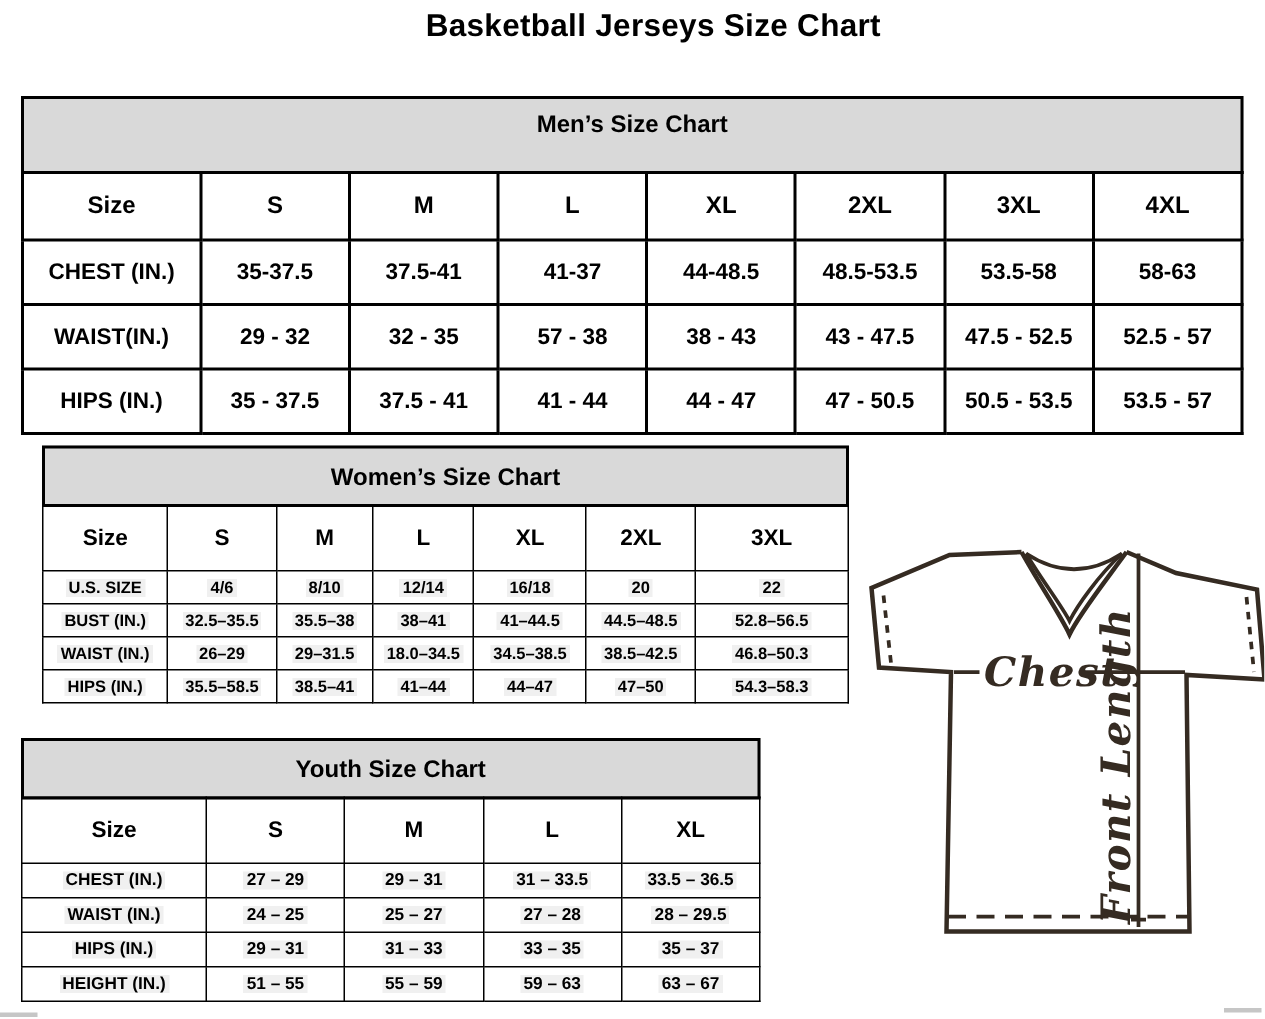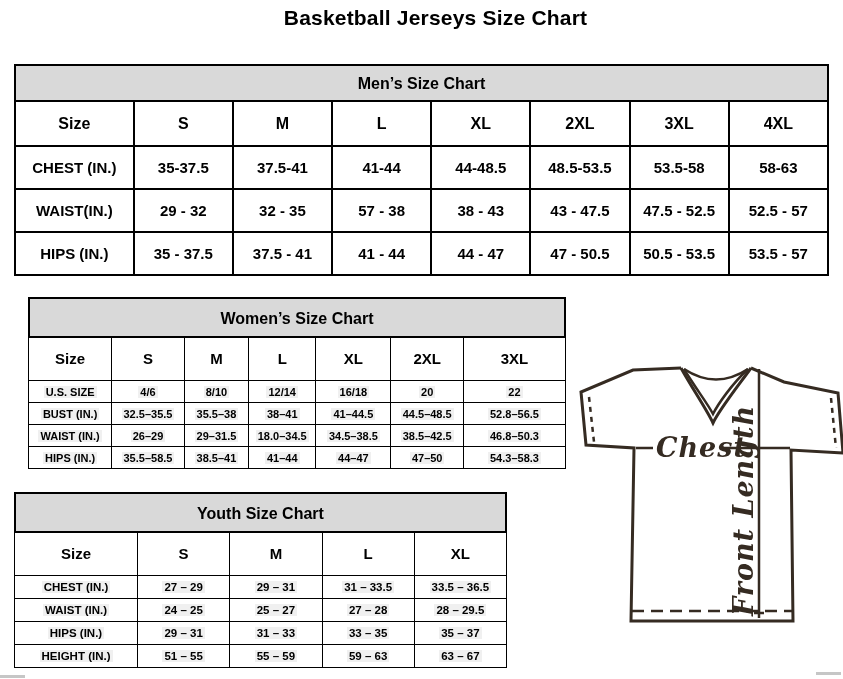--- a/index.html
+++ b/index.html
@@ -8,21 +8,21 @@
   .page-title{position:absolute;left:14px;top:6px;width:843px;text-align:center;
               font-size:21px;font-weight:bold;letter-spacing:.2px;}
   .chart{position:absolute;}
   .tband{box-sizing:border-box;border:2px solid var(--border-color,#000);
          background:var(--table-header-bg,#d9d9d9);
          text-align:center;font-weight:bold;font-size:16px;}
   table{border-collapse:collapse;width:100%;table-layout:fixed;margin-top:-2px;}
   td{box-sizing:border-box;border:2px solid var(--border-color,#000);
      text-align:center;font-weight:bold;padding:0;overflow:hidden;}
   
-  .mens .tband{height:38px;line-height:36px;}
+  .mens .tband{height:52px;line-height:36px;}
   .mens td{height:43px;font-size:15px;}
   .mens tr.hdr td{height:45px;font-size:16px;}
   
   .small td{border-width:1.5px;}
   .small .tband{height:41px;line-height:39px;}
   .small tr.hdr td{height:44px;font-size:15px;}
   .womens td.dcell{height:22px;font-size:11px;}
   .youth td.dcell{height:23px;font-size:11.5px;}
   .hl{background:var(--highlight,#f0f0f0);padding:0 2px;white-space:nowrap;}
   
@@ -60,21 +60,21 @@
         <td>L</td>
         <td>XL</td>
         <td>2XL</td>
         <td>3XL</td>
         <td>4XL</td>
       </tr>
       <tr>
         <td>CHEST (IN.)</td>
         <td>35-37.5</td>
         <td>37.5-41</td>
-        <td>41-44</td>
+        <td>41-37</td>
         <td>44-48.5</td>
         <td>48.5-53.5</td>
         <td>53.5-58</td>
         <td>58-63</td>
       </tr>
       <tr>
         <td>WAIST(IN.)</td>
         <td>29 - 32</td>
         <td>32 - 35</td>
         <td>57 - 38</td>

